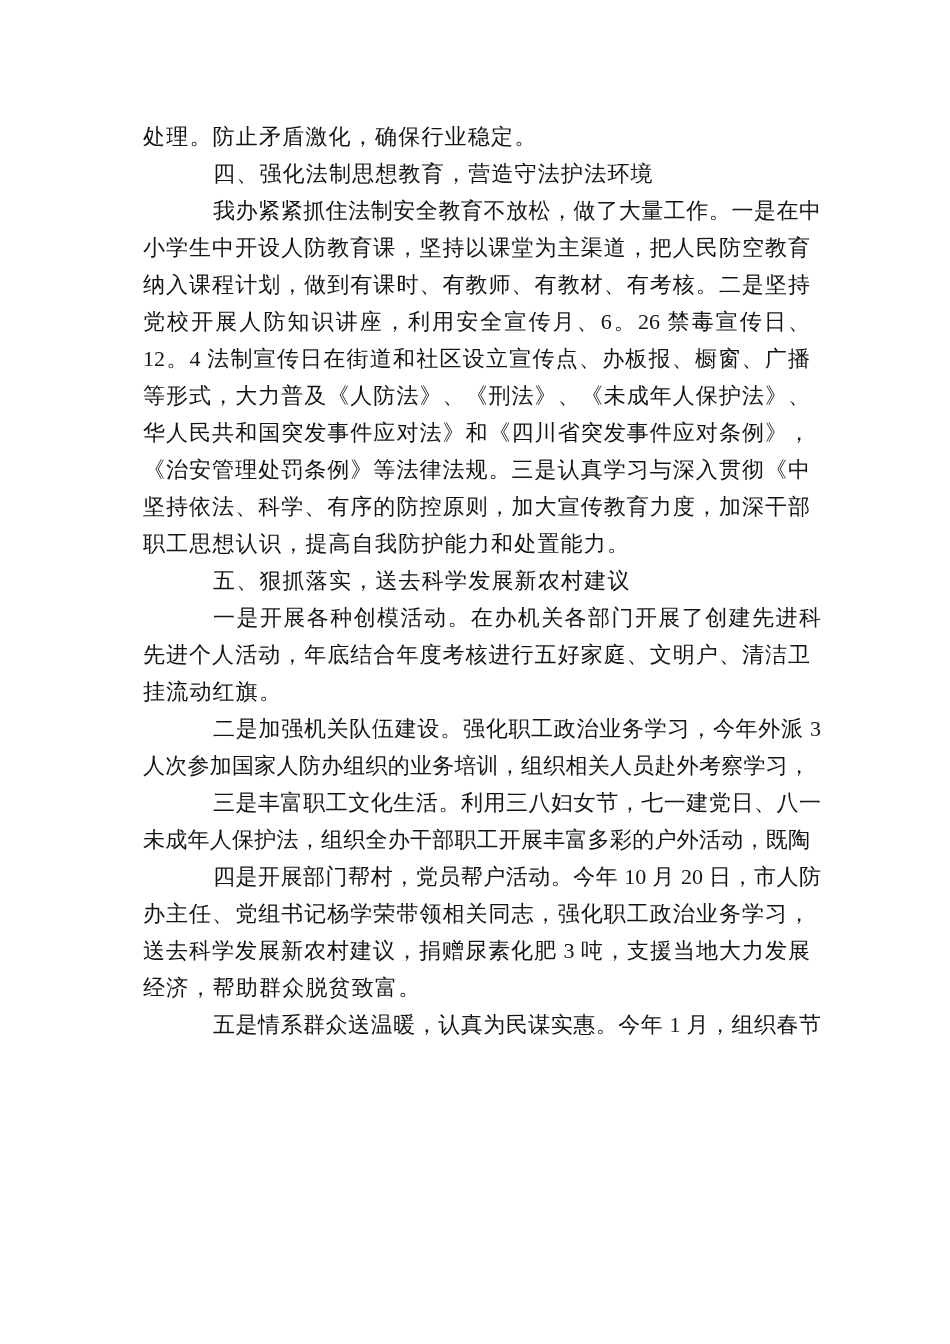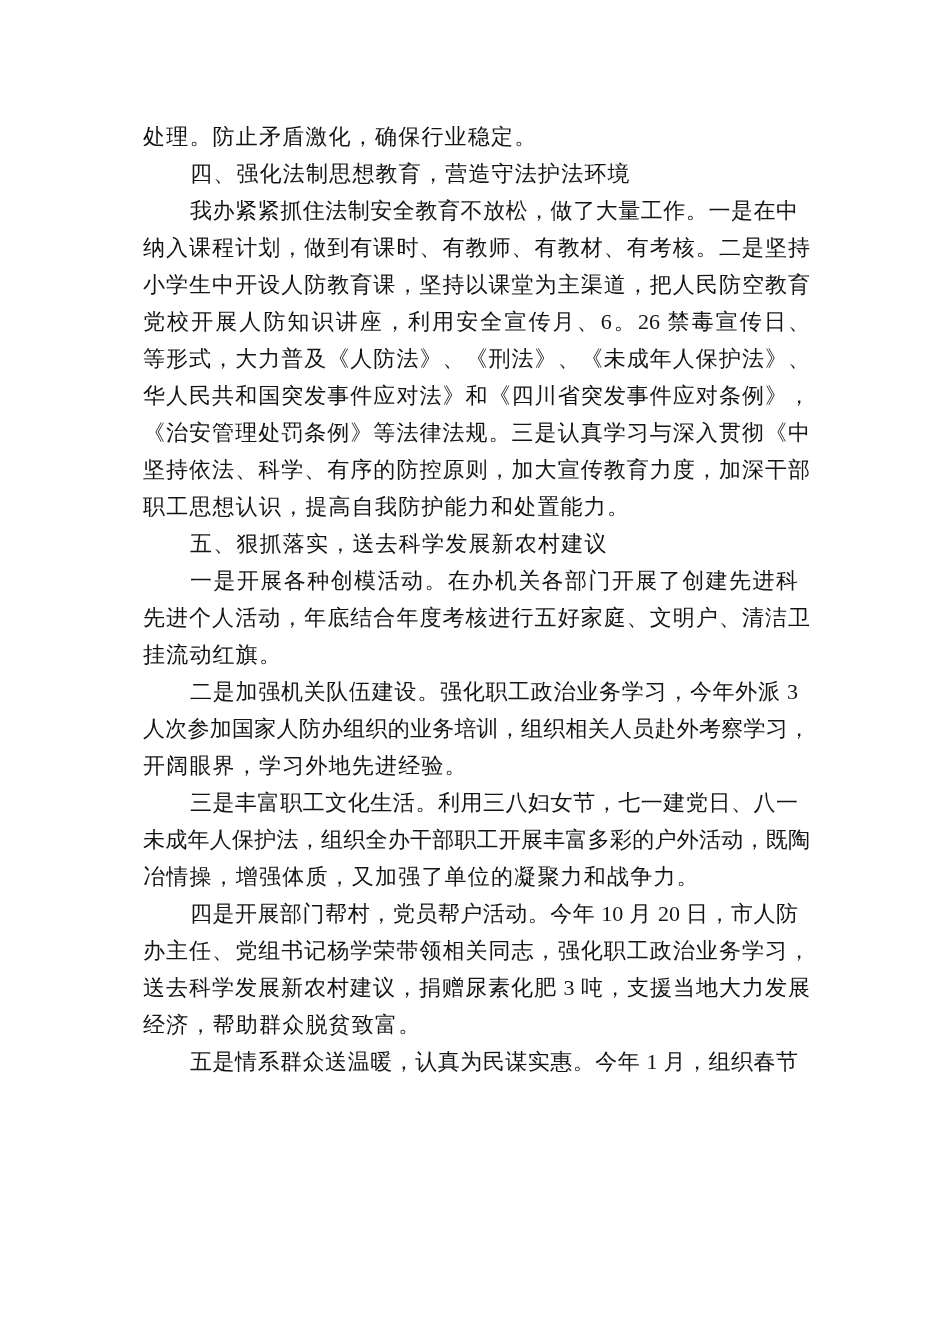--- a/index.html
+++ b/index.html
@@ -40,21 +40,21 @@
     text-justify: inter-character;
   }
   
   .line.para-end {
     text-align: left;
     letter-spacing: 1.2px;
     white-space: nowrap;
   }
   
   .line.indent {
-    margin-left: 47px;
+    margin-left: 70px;
     width: 608px;
   }
   .footer {
     position: absolute;
     top: 1246px;
     right: 134px;
     font-size: 19px;
     letter-spacing: 1px;
     color: #141414;
     font-family: "Liberation Serif", "DejaVu Serif", serif;
@@ -63,38 +63,37 @@
 </head>
 <body>
 
 <div class="page">
 
   <div class="content" id="doc-body">
 
   <div class="line para-end">处理。防止矛盾激化，确保行业稳定。</div>
       <div class="line indent para-end">四、强化法制思想教育，营造守法护法环境</div>
       <div class="line indent justified">我办紧紧抓住法制安全教育不放松，做了大量工作。一是在中</div>
+      <div class="line justified">小学生中开设人防教育课，坚持以课堂为主渠道，把人民防空教育</div>
       <div class="line justified">纳入课程计划，做到有课时、有教师、有教材、有考核。二是坚持</div>
-      <div class="line justified">小学生中开设人防教育课，坚持以课堂为主渠道，把人民防空教育</div>
       <div class="line justified">党校开展人防知识讲座，利用安全宣传月、6。26 禁毒宣传日、</div>
+      <div class="line justified">12。4 法制宣传日在街道和社区设立宣传点、办板报、橱窗、广播</div>
       <div class="line justified">等形式，大力普及《人防法》、《刑法》、《未成年人保护法》、</div>
       <div class="line justified">华人民共和国突发事件应对法》和《四川省突发事件应对条例》，</div>
       <div class="line justified">《治安管理处罚条例》等法律法规。三是认真学习与深入贯彻《中</div>
       <div class="line justified">坚持依法、科学、有序的防控原则，加大宣传教育力度，加深干部</div>
       <div class="line para-end">职工思想认识，提高自我防护能力和处置能力。</div>
       <div class="line indent para-end">五、狠抓落实，送去科学发展新农村建议</div>
       <div class="line indent justified">一是开展各种创模活动。在办机关各部门开展了创建先进科室、</div>
       <div class="line justified">先进个人活动，年底结合年度考核进行五好家庭、文明户、清洁卫</div>
       <div class="line para-end">挂流动红旗。</div>
       <div class="line indent justified">二是加强机关队伍建设。强化职工政治业务学习，今年外派 3</div>
       <div class="line justified">人次参加国家人防办组织的业务培训，组织相关人员赴外考察学习，</div>
-      <div class="line para-end">开阔眼界，学习外地先进经验。</div>
       <div class="line indent justified">三是丰富职工文化生活。利用三八妇女节，七一建党日、八一</div>
       <div class="line justified">未成年人保护法，组织全办干部职工开展丰富多彩的户外活动，既陶</div>
-      <div class="line para-end">冶情操，增强体质，又加强了单位的凝聚力和战争力。</div>
       <div class="line indent justified">四是开展部门帮村，党员帮户活动。今年 10 月 20 日，市人防</div>
       <div class="line justified">办主任、党组书记杨学荣带领相关同志，强化职工政治业务学习，</div>
       <div class="line justified">送去科学发展新农村建议，捐赠尿素化肥 3 吨，支援当地大力发展</div>
       <div class="line para-end">经济，帮助群众脱贫致富。</div>
       <div class="line indent justified">五是情系群众送温暖，认真为民谋实惠。今年 1 月，组织春节</div>
     </div>
 
   <div class="footer">
     <span>第 3 页 共 10 页</span>
   </div>

